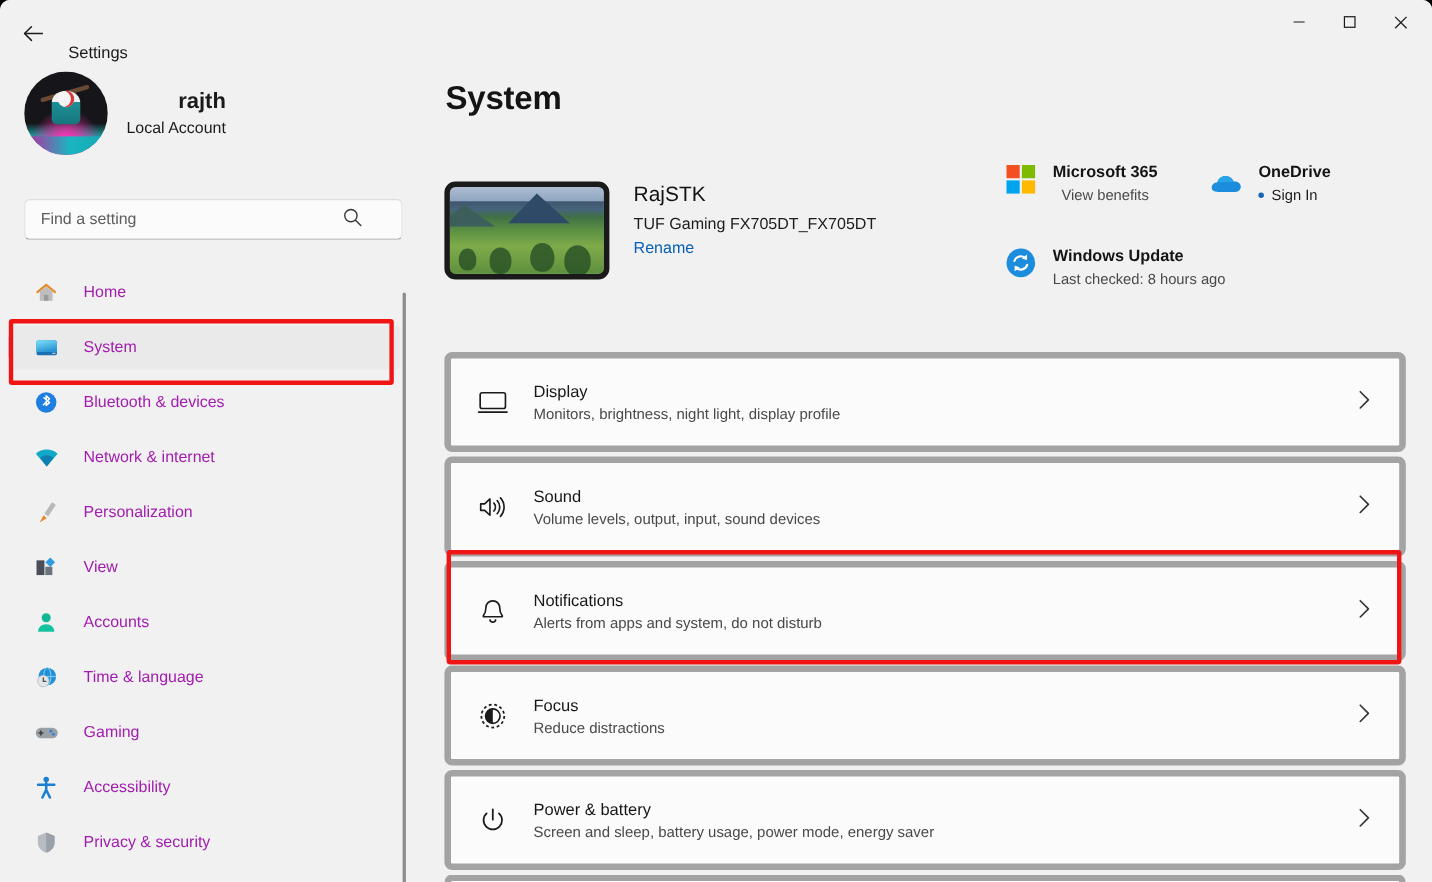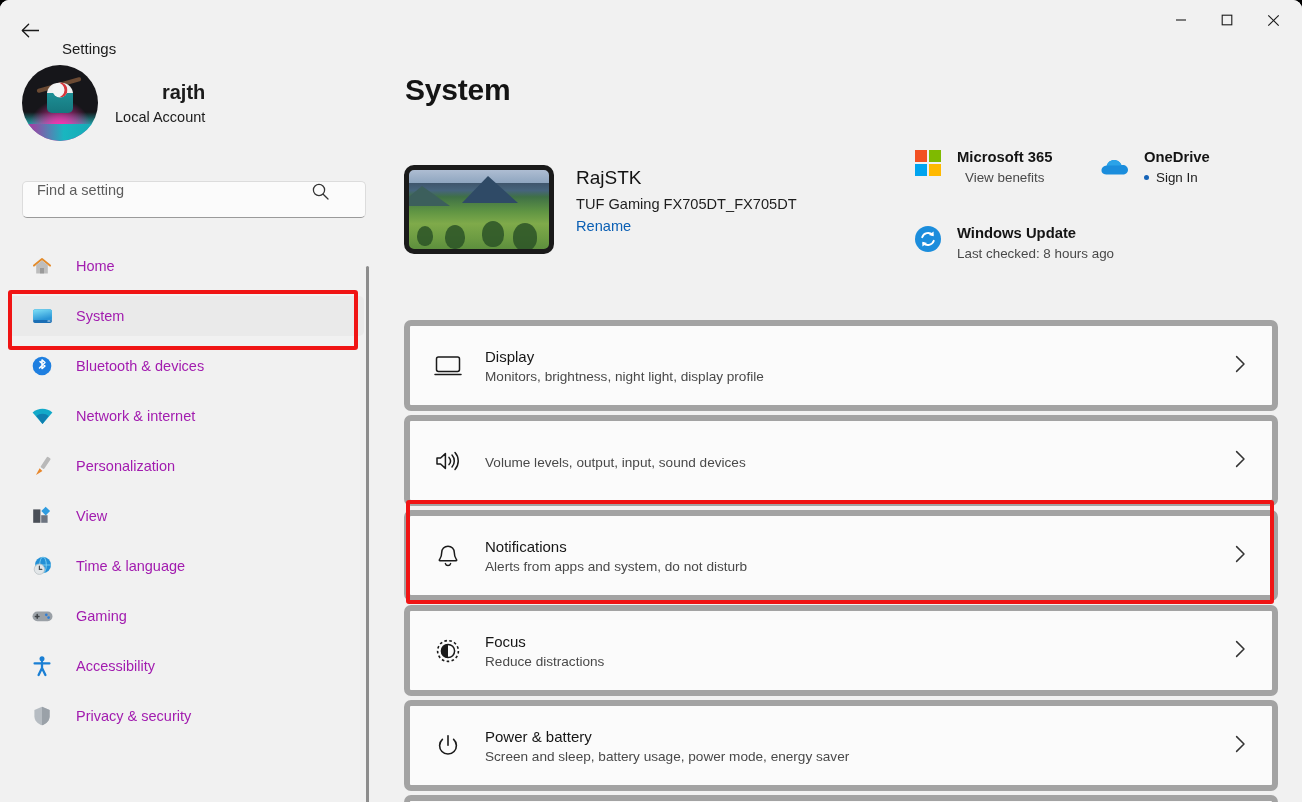--- a/index.html
+++ b/index.html
@@ -87,21 +87,21 @@
   #profile-name { font-size: 20px; font-weight: bold; color: #1b1b1b; line-height: 1.45; text-align: right; }
   #profile-sub  { font-size: 14.5px; color: #1b1b1b; line-height: 1.45; }
 
   #searchbox {
     position: absolute; left: 22px; top: 123px;
     width: 344px; height: 37px;
     background: #fbfbfb;
     border: 1px solid #dcdcdc;
     border-bottom: 1px solid #9a9a9a;
     border-radius: 5px;
-    display: flex; align-items: flex-start;
+    display: flex; align-items: center;
     cursor: text;
   }
   #search-input {
     border: 0; outline: 0; background: transparent;
     margin-left: 14px; width: 272px;
     font-family: inherit; font-size: 14.5px; color: #333;
   }
   #search-input::placeholder { color: #5d5d5d; }
   #search-icon { margin-left: 2px; }
 
@@ -352,20 +352,29 @@
         <span class="nav-ico">
           <svg width="22" height="22" viewBox="0 0 22 22">
             <rect x="2.2" y="4.4" width="7.2" height="13.4" fill="#4a4f57"></rect>
             <rect x="10.2" y="10.2" width="6.4" height="7.6" fill="#6d7480"></rect>
             <rect x="11.6" y="3" width="6.2" height="6.2" transform="rotate(45 14.7 6.1)" fill="#2f9ce0"></rect>
           </svg>
         </span>
         <span class="nav-lbl">View</span>
       </div>
 
+      <div class="navitem">
+        <span class="nav-ico">
+          <svg width="22" height="22" viewBox="0 0 22 22">
+            <circle cx="11" cy="6.6" r="4.1" fill="#10b795"></circle>
+            <path d="M3.6 19.3c0-4.1 3.3-6.8 7.4-6.8s7.4 2.7 7.4 6.8z" fill="#13c3a0"></path>
+          </svg>
+        </span>
+        <span class="nav-lbl">Accounts</span>
+      </div>
 
       <div class="navitem">
         <span class="nav-ico">
           <svg width="23" height="23" viewBox="0 0 23 23">
             <circle cx="12" cy="10" r="8" fill="#2390d6"></circle>
             <ellipse cx="12" cy="10" rx="3.3" ry="8" fill="none" stroke="#7fd0f0" stroke-width="0.9"></ellipse>
             <line x1="4" y1="10" x2="20" y2="10" stroke="#7fd0f0" stroke-width="0.9"></line>
             <circle cx="8.4" cy="14.2" r="5.2" fill="#e2e6e8" stroke="#b9c0c4" stroke-width="0.8"></circle>
             <path d="M8.4 11.2v3.2h2.4" fill="none" stroke="#4b5257" stroke-width="1.2" stroke-linecap="round"></path>
           </svg>
@@ -497,20 +506,21 @@
       <div class="card">
         <span class="card-ico">
           <svg width="28" height="24" viewBox="0 0 28 24">
             <path d="M3 9h3.6L11.4 4.6v14.8L6.6 15H3z" fill="none" stroke="#1a1a1a" stroke-width="1.5" stroke-linejoin="round"></path>
             <path d="M15 8.4a5.5 5.5 0 0 1 0 7.2" fill="none" stroke="#1a1a1a" stroke-width="1.5" stroke-linecap="round"></path>
             <path d="M18 6a9 9 0 0 1 0 12" fill="none" stroke="#1a1a1a" stroke-width="1.5" stroke-linecap="round"></path>
             <path d="M21 3.6a12.5 12.5 0 0 1 0 16.8" fill="none" stroke="#1a1a1a" stroke-width="1.5" stroke-linecap="round"></path>
           </svg>
         </span>
         <div>
+          <div class="card-title">Sound</div>
           <div class="card-sub">Volume levels, output, input, sound devices</div>
         </div>
         <span class="card-chev">
           <svg width="11" height="18" viewBox="0 0 11 18">
             <polyline points="1.6,1.6 9,9 1.6,16.4" fill="none" stroke="#333" stroke-width="1.5" stroke-linecap="round" stroke-linejoin="round"></polyline>
           </svg>
         </span>
       </div>
 
       <div class="card">

